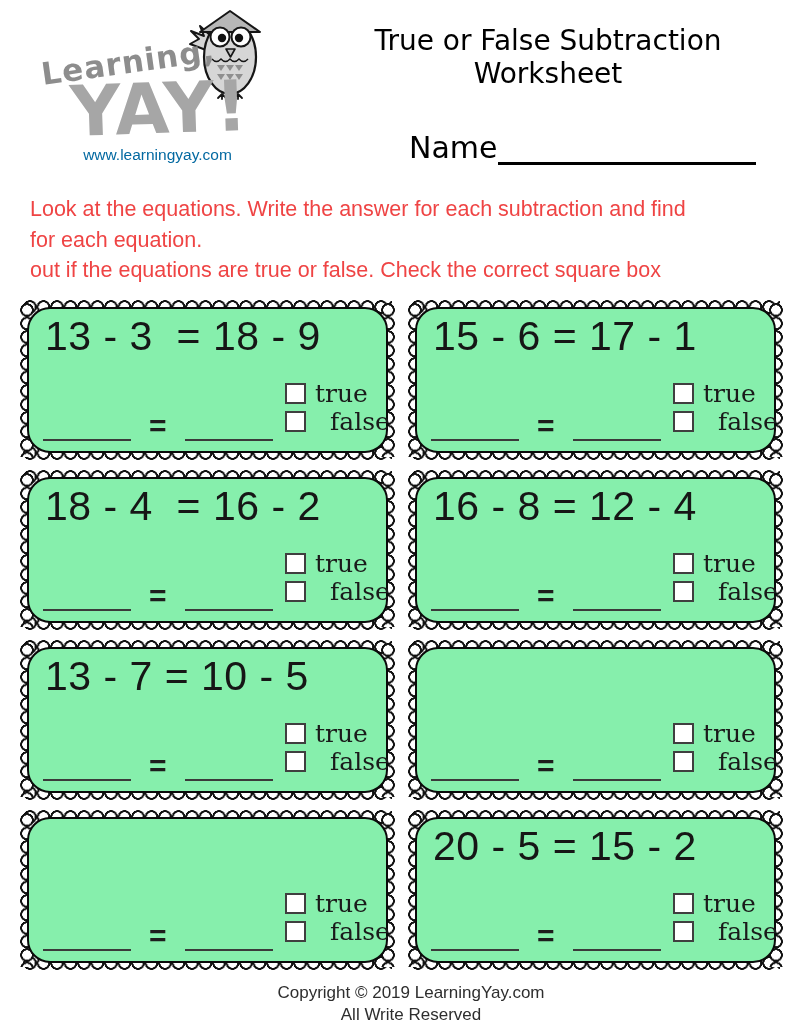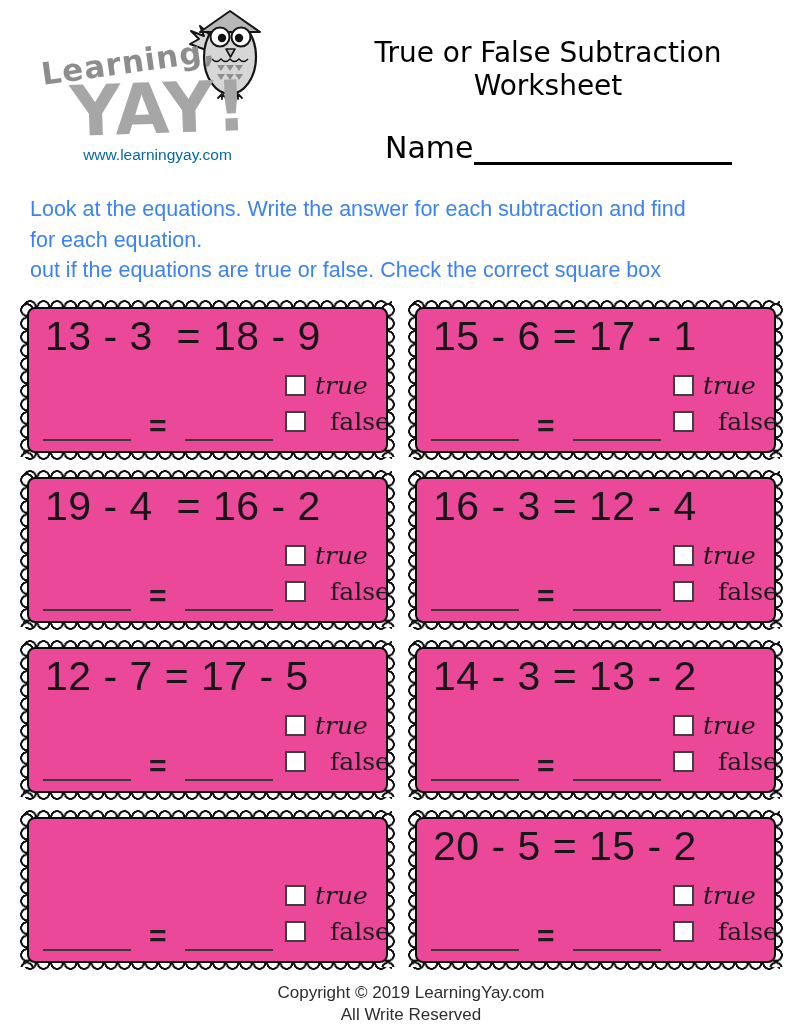--- a/index.html
+++ b/index.html
@@ -24,32 +24,32 @@
     font-family: "DejaVu Sans", sans-serif;
   }
   .logo-url {
     position: absolute; left: 0; top: 140px; width: 100%;
     text-align: center; font-size: 15.5px; color: #0369a1;
   }
   .owl { position: absolute; left: 146px; top: 0; }
 
   
   .title {
-    position: absolute; left: 300px; top: 36px; width: 496px;
+    position: absolute; left: 300px; top: 24px; width: 496px;
     text-align: center; font-size: 28px; color: #000;
     font-family: "DejaVu Sans", sans-serif;
   }
   .name-row { position: absolute; left: 385px; top: 128px; display: flex; align-items: flex-end; }
-  .name-label { font-size: 30px; color: #000; font-family: "DejaVu Sans", sans-serif; }
+  .name-label { font-size: 30px; color: #000; font-family: "DejaVu Sans", sans-serif; margin-left: 24px; }
   .name-line { width: 258px; height: 34px; border-bottom: 3px solid #000; }
 
   
   .instructions {
     position: absolute; left: 30px; top: 194px; width: 748px;
-    font-size: 21.5px; line-height: 1.42; color: #3b82f6;
+    font-size: 21.5px; line-height: 1.42; color: #ef4444;
   }
   .instructions span { display: block; }
 
   
   .grid {
     position: absolute; left: 20px; top: 300px;
     display: grid; grid-template-columns: 375px 375px;
     column-gap: 13px; row-gap: 10px;
   }
   .card { position: relative; width: 375px; height: 160px; }
@@ -59,29 +59,29 @@
     background-image: radial-gradient(circle 7px at 7px 7px, #fff 4.6px, #111 4.9px, #111 6.6px, rgba(0,0,0,0) 7px);
     background-size: 13.5px 14px; background-repeat: repeat-x;
   }
   .sc-v {
     top: 3px; bottom: 3px; width: 14px;
     background-image: radial-gradient(circle 7px at 7px 7px, #fff 4.6px, #111 4.9px, #111 6.6px, rgba(0,0,0,0) 7px);
     background-size: 14px 13.5px; background-repeat: repeat-y;
   }
   .sc-top { top: 0; } .sc-bottom { bottom: 0; } .sc-left { left: 0; } .sc-right { right: 0; }
   .card-inner {
-    position: absolute; inset: 7px; background: #ec4899;
-    border: 2.5px solid #0a0a0a; border-radius: 8px;
+    position: absolute; inset: 7px; background: #86efac;
+    border: 2.5px solid #0a0a0a; border-radius: 23px;
   }
   .equation {
     position: absolute; left: 16px; top: 4px;
     font-size: 41px; color: #161616; white-space: pre; letter-spacing: 0.5px;
   }
   .tf-row { position: absolute; left: 256px; display: flex; align-items: center; gap: 9px; }
-  .tf-true { top: 64px; font-style: italic; }
+  .tf-true { top: 72px; }
   .tf-false { top: 100px; gap: 24px; }
   .checkbox { width: 21px; height: 21px; border: 2px solid #3f3f3f; background: #fff; box-sizing: border-box; }
   .tf-label { font-family: "DejaVu Serif", serif; font-size: 25px; color: #1a1a1a; line-height: 1; }
   .answer { position: absolute; left: 14px; bottom: 10px; display: flex; align-items: flex-end; gap: 16px; }
   .blank { width: 88px; height: 20px; border-bottom: 2px solid #3a3a3a; }
   .ans-eq { font-size: 30px; font-weight: 900; color: #1d1d1d; line-height: 0.72; padding: 0 2px 4px; }
 
   
   .footer {
     position: absolute; left: 0; top: 982px; width: 100%;
@@ -176,90 +176,89 @@
         </div>
       </div>
     </div>
 
     <div class="card">
       <div class="sc sc-h sc-top"></div>
       <div class="sc sc-h sc-bottom"></div>
       <div class="sc sc-v sc-left"></div>
       <div class="sc sc-v sc-right"></div>
       <div class="card-inner">
-        <div class="equation">19 - 4  = 16 - 2</div>
-        <div class="tf-row tf-true">
-          <span class="checkbox"></span>
-          <span class="tf-label">true</span>
-        </div>
-        <div class="tf-row tf-false">
-          <span class="checkbox"></span>
-          <span class="tf-label">false</span>
-        </div>
-        <div class="answer">
-          <span class="blank"></span>
-          <span class="ans-eq">=</span>
-          <span class="blank"></span>
-        </div>
-      </div>
-    </div>
-
-    <div class="card">
-      <div class="sc sc-h sc-top"></div>
-      <div class="sc sc-h sc-bottom"></div>
-      <div class="sc sc-v sc-left"></div>
-      <div class="sc sc-v sc-right"></div>
-      <div class="card-inner">
-        <div class="equation">16 - 3 = 12 - 4</div>
-        <div class="tf-row tf-true">
-          <span class="checkbox"></span>
-          <span class="tf-label">true</span>
-        </div>
-        <div class="tf-row tf-false">
-          <span class="checkbox"></span>
-          <span class="tf-label">false</span>
-        </div>
-        <div class="answer">
-          <span class="blank"></span>
-          <span class="ans-eq">=</span>
-          <span class="blank"></span>
-        </div>
-      </div>
-    </div>
-
-    <div class="card">
-      <div class="sc sc-h sc-top"></div>
-      <div class="sc sc-h sc-bottom"></div>
-      <div class="sc sc-v sc-left"></div>
-      <div class="sc sc-v sc-right"></div>
-      <div class="card-inner">
-        <div class="equation">12 - 7 = 17 - 5</div>
-        <div class="tf-row tf-true">
-          <span class="checkbox"></span>
-          <span class="tf-label">true</span>
-        </div>
-        <div class="tf-row tf-false">
-          <span class="checkbox"></span>
-          <span class="tf-label">false</span>
-        </div>
-        <div class="answer">
-          <span class="blank"></span>
-          <span class="ans-eq">=</span>
-          <span class="blank"></span>
-        </div>
-      </div>
-    </div>
-
-    <div class="card">
-      <div class="sc sc-h sc-top"></div>
-      <div class="sc sc-h sc-bottom"></div>
-      <div class="sc sc-v sc-left"></div>
-      <div class="sc sc-v sc-right"></div>
-      <div class="card-inner">
-        <div class="equation">14 - 3 = 13 - 2</div>
+        <div class="equation">18 - 4  = 16 - 2</div>
+        <div class="tf-row tf-true">
+          <span class="checkbox"></span>
+          <span class="tf-label">true</span>
+        </div>
+        <div class="tf-row tf-false">
+          <span class="checkbox"></span>
+          <span class="tf-label">false</span>
+        </div>
+        <div class="answer">
+          <span class="blank"></span>
+          <span class="ans-eq">=</span>
+          <span class="blank"></span>
+        </div>
+      </div>
+    </div>
+
+    <div class="card">
+      <div class="sc sc-h sc-top"></div>
+      <div class="sc sc-h sc-bottom"></div>
+      <div class="sc sc-v sc-left"></div>
+      <div class="sc sc-v sc-right"></div>
+      <div class="card-inner">
+        <div class="equation">16 - 8 = 12 - 4</div>
+        <div class="tf-row tf-true">
+          <span class="checkbox"></span>
+          <span class="tf-label">true</span>
+        </div>
+        <div class="tf-row tf-false">
+          <span class="checkbox"></span>
+          <span class="tf-label">false</span>
+        </div>
+        <div class="answer">
+          <span class="blank"></span>
+          <span class="ans-eq">=</span>
+          <span class="blank"></span>
+        </div>
+      </div>
+    </div>
+
+    <div class="card">
+      <div class="sc sc-h sc-top"></div>
+      <div class="sc sc-h sc-bottom"></div>
+      <div class="sc sc-v sc-left"></div>
+      <div class="sc sc-v sc-right"></div>
+      <div class="card-inner">
+        <div class="equation">13 - 7 = 10 - 5</div>
+        <div class="tf-row tf-true">
+          <span class="checkbox"></span>
+          <span class="tf-label">true</span>
+        </div>
+        <div class="tf-row tf-false">
+          <span class="checkbox"></span>
+          <span class="tf-label">false</span>
+        </div>
+        <div class="answer">
+          <span class="blank"></span>
+          <span class="ans-eq">=</span>
+          <span class="blank"></span>
+        </div>
+      </div>
+    </div>
+
+    <div class="card">
+      <div class="sc sc-h sc-top"></div>
+      <div class="sc sc-h sc-bottom"></div>
+      <div class="sc sc-v sc-left"></div>
+      <div class="sc sc-v sc-right"></div>
+      <div class="card-inner">
         <div class="tf-row tf-true">
           <span class="checkbox"></span>
           <span class="tf-label">true</span>
         </div>
         <div class="tf-row tf-false">
           <span class="checkbox"></span>
           <span class="tf-label">false</span>
         </div>
         <div class="answer">
           <span class="blank"></span>

